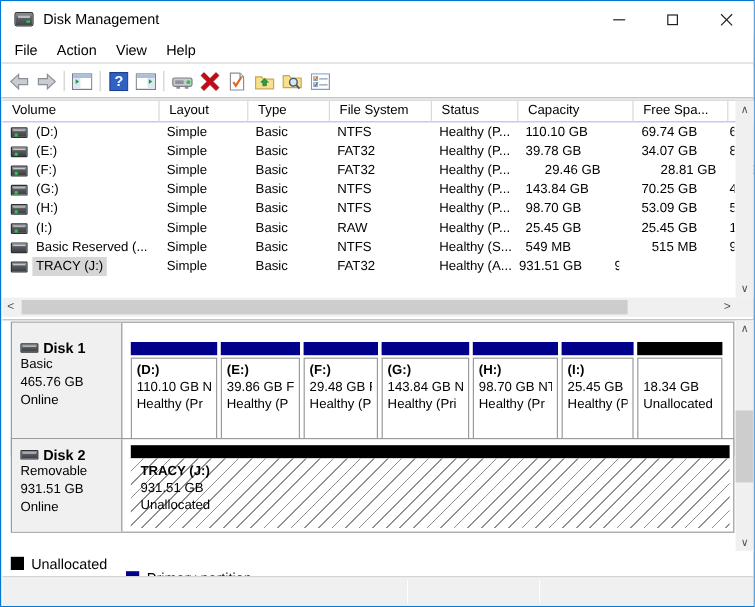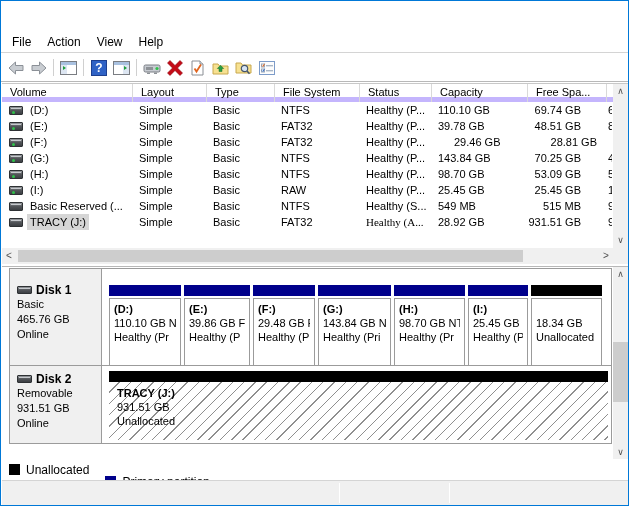--- a/index.html
+++ b/index.html
@@ -27,21 +27,21 @@
   .menu-item:first-child{margin-left:3px;}
 
   
   #toolbar{position:absolute;left:0;top:53px;width:627px;height:28px;background:#fff;border-bottom:1px solid #b8b8b8;display:flex;align-items:center;}
   .tb-btn{width:23px;height:23px;display:flex;align-items:center;justify-content:center;flex:none;}
   .tb-sep{width:1px;height:17px;background:#d0d0d0;margin:0 3px;flex:none;}
   #toolbar .lead{margin-left:3px;}
 
   
   #volume-table{position:absolute;left:1px;top:82px;width:626px;height:165px;background:#fff;border-top:1px solid #c8c8c8;}
-  #vt-header{display:flex;height:18px;border-bottom:5px solid #c4b5fd;background:#fff;}
+  #vt-header{display:flex;height:18px;border-bottom:1px solid #c4b5fd;background:#fff;}
   .hcell{height:18px;border-right:1px solid #d9d9d9;padding:2px 0 0 8px;font-size:11px;color:#000;white-space:nowrap;overflow:hidden;flex:none;}
   .trow{display:flex;height:16px;align-items:center;}
   .cell{font-size:11px;color:#000;white-space:nowrap;overflow:hidden;padding-left:6px;flex:none;height:16px;line-height:16px;}
   .c-vol{display:flex;align-items:center;padding-left:7px;}
   .c-free{text-align:right;padding-right:26px;padding-left:0;}
   .c-pct{padding-left:1px;}
   .vicon{width:14px;height:9px;background:linear-gradient(#9a9da1,#54575b 45%,#3c3f43);border:1px solid #2e3134;border-radius:1px;position:relative;display:inline-block;margin-right:4px;flex:none;}
   .vicon:before{content:"";position:absolute;left:1px;top:1px;right:1px;height:1px;background:#c6c9cd;}
   .vled{position:absolute;left:2px;top:4px;width:3px;height:3px;background:#2fc24a;border-radius:50%;}
   .vlabel{padding:0 3px;}
@@ -91,20 +91,35 @@
 
   
   #statusbar{position:absolute;left:1px;top:479px;width:626px;height:25px;background:#f0f0f0;border-top:1px solid #d4d4d4;}
   .sb-div{position:absolute;top:2px;bottom:2px;width:1px;background:#d0d0d0;border-right:1px solid #fff;}
 </style>
 </head>
 <body>
 
 <div id="win">
 
+  <div id="titlebar">
+    <span class="app-icon"></span>
+    <span id="title-text">Disk Management</span>
+    <div id="caption-buttons">
+      <div class="cap-btn">
+          <span class="glyph-min"></span>
+        </div>
+      <div class="cap-btn">
+          <span class="glyph-max"></span>
+        </div>
+      <div class="cap-btn">
+          <span class="glyph-close"></span>
+        </div>
+    </div>
+  </div>
 
   <div id="menubar">
     <span class="menu-item">File</span>
     <span class="menu-item">Action</span>
     <span class="menu-item">View</span>
     <span class="menu-item">Help</span>
   </div>
 
   <div id="toolbar">
     <div class="tb-btn lead">
@@ -232,21 +247,21 @@
             <span class="vicon">
               <span class="vled" style="opacity: 1;"></span>
             </span>
             <span class="vlabel" style="background: transparent;">(E:)</span>
           </div>
           <div class="cell" style="width: 74px;">Simple</div>
           <div class="cell" style="width: 68px;">Basic</div>
           <div class="cell" style="width: 85px;">FAT32</div>
           <div class="cell" style="width: 72px;">Healthy (P...</div>
           <div class="cell" style="width: 96px;">39.78 GB</div>
-          <div class="cell c-free" style="width: 79px;">48.51 GB</div>
+          <div class="cell c-free" style="width: 79px;">34.07 GB</div>
           <div class="cell c-pct" style="width: 5px;">8</div>
         </div>
 
         <div class="trow">
           <div class="cell c-vol" style="width: 131px;">
             <span class="vicon">
               <span class="vled" style="opacity: 1;"></span>
             </span>
             <span class="vlabel" style="background: transparent;">(F:)</span>
           </div>
@@ -326,22 +341,21 @@
         <div class="trow">
           <div class="cell c-vol" style="width: 131px;">
             <span class="vicon">
               <span class="vled" style="opacity: 0;"></span>
             </span>
             <span class="vlabel" style="background: rgb(214, 214, 214);">TRACY (J:)</span>
           </div>
           <div class="cell" style="width: 74px;">Simple</div>
           <div class="cell" style="width: 68px;">Basic</div>
           <div class="cell" style="width: 85px;">FAT32</div>
-          <div class="cell" style="width: 72px; font-family: Liberation Serif, serif;">Healthy (A...</div>
-          <div class="cell" style="width: 96px;">28.92 GB</div>
+          <div class="cell" style="width: 72px;">Healthy (A...</div>
           <div class="cell c-free" style="width: 79px;">931.51 GB</div>
           <div class="cell c-pct" style="width: 5px;">9</div>
         </div>
 
     </div>
     <div class="vscroll" id="vt-vscroll">
       <div class="sb-arrow sb-up">∧</div>
       <div class="sb-arrow sb-down">∨</div>
     </div>
   </div>

